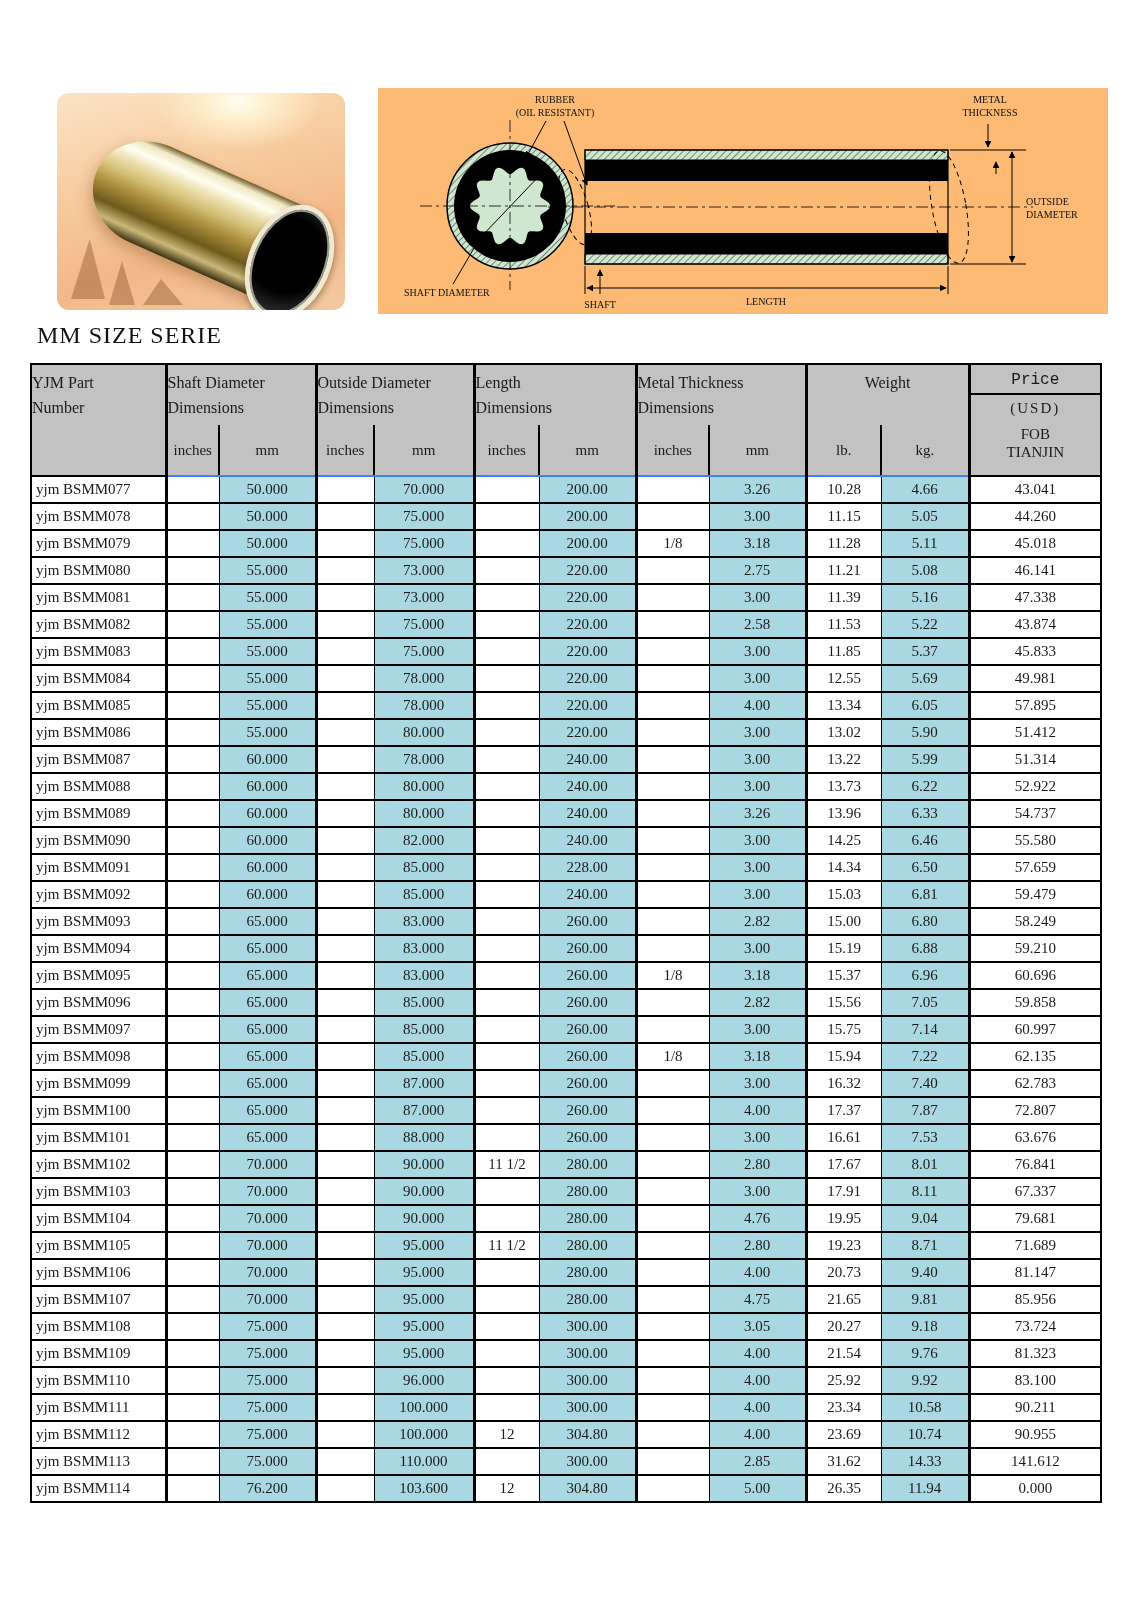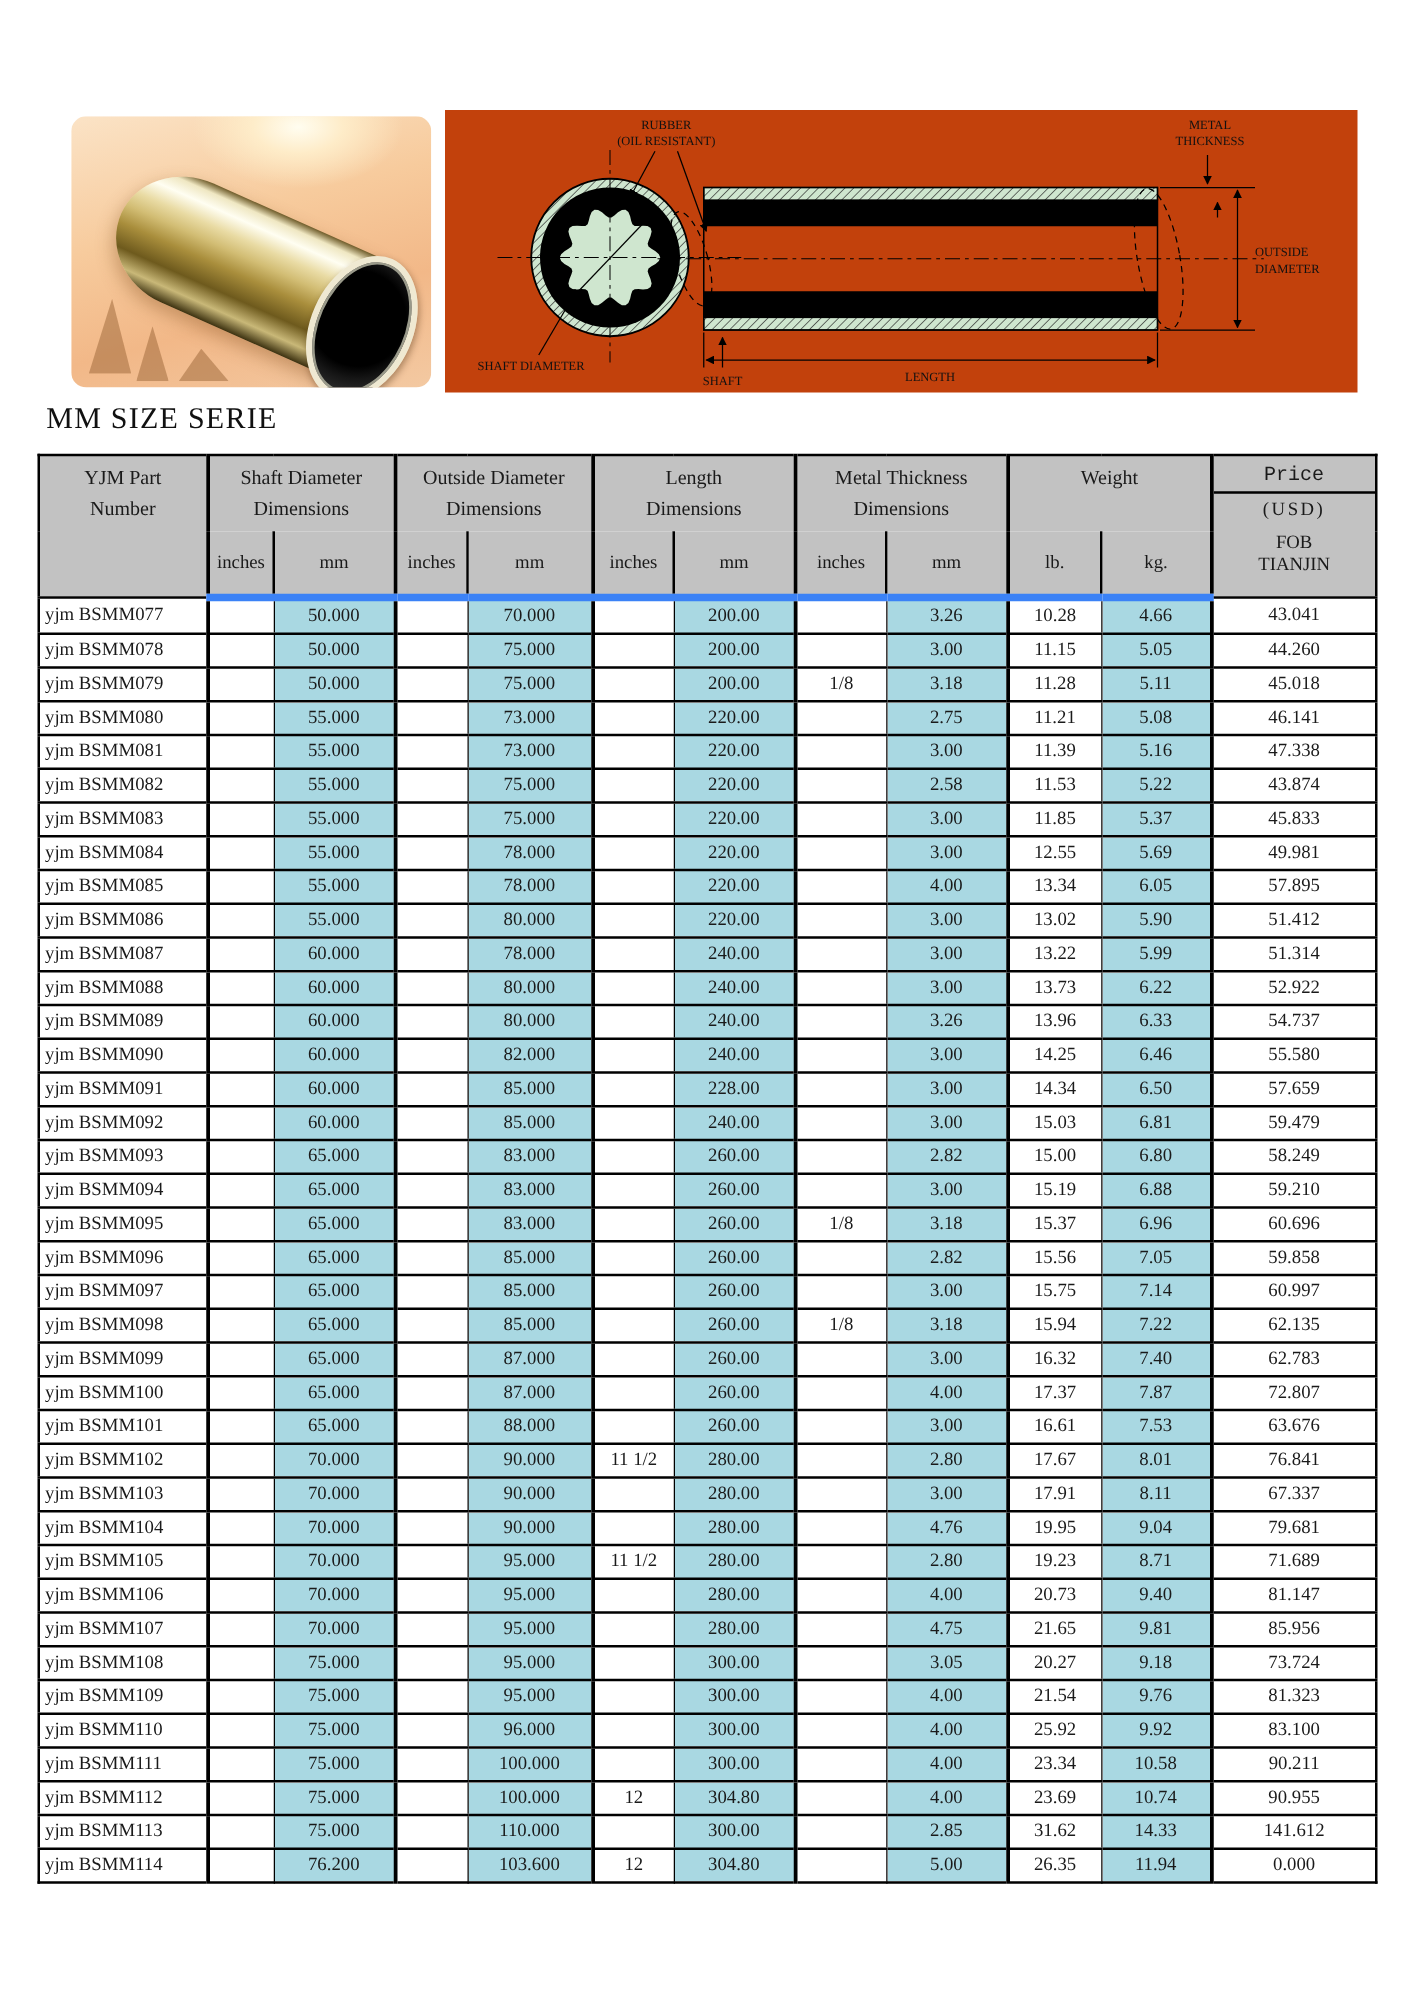--- a/index.html
+++ b/index.html
@@ -19,37 +19,37 @@
   .cyl{position:absolute;left:38px;top:32px;width:225px;height:110px;transform:rotate(24deg);transform-origin:10% 50%;}
   .cyl-body{position:absolute;left:0;top:3px;width:205px;height:104px;
             border-radius:60px 0 0 60px / 54px 0 0 54px;
             background:linear-gradient(180deg,#6f5c2a 0%,#efe7c2 7%,#fffef2 17%,#e9dba4 30%,#d2bd74 42%,#a98e3c 56%,#6e5a1d 74%,#c9b878 88%,#3c3110 100%);
             box-shadow:0 6px 14px rgba(120,70,20,.35);}
   .cyl-end{position:absolute;left:172px;top:0;width:72px;height:110px;border-radius:50%;
            background:radial-gradient(circle at 42% 45%, #000 0 52%, #161616 66%, #2d2d2d 84%, #3c3c3c 100%);
            border:5px solid #efe9d2;box-shadow:inset 0 0 0 2px #9a9a8a, 2px 2px 6px rgba(60,30,0,.4);}
 
   
-  .diagram{position:absolute;left:356px;top:88px;width:730px;height:226px;background:#c2410c;}
+  .diagram{position:absolute;left:378px;top:88px;width:730px;height:226px;background:#fdba74;}
   .diagram svg{display:block;}
   .dlabel{font-family:"Liberation Serif","DejaVu Serif",serif;font-size:10px;fill:#111;}
 
   
   .title{position:absolute;left:37px;top:322px;margin:0;font-size:24px;font-weight:normal;
          letter-spacing:1px;color:#111;text-align:center;}
 
   
   .table-wrap{position:absolute;left:30px;top:363px;}
   table.size{border-collapse:collapse;table-layout:fixed;width:1070px;border:2px solid #000;
              font-size:15px;color:#1a1a1a;}
   table.size th,table.size td{padding:0;overflow:hidden;white-space:nowrap;}
   thead th{background:#c2c2c2;font-weight:normal;vertical-align:top;}
   tr.groups th{height:60px;font-size:16px;}
-  tr.units th{height:50px;vertical-align:middle;font-size:15px;border-bottom:6px solid #3b82f6;}
-  .two{padding-top:5px;line-height:25px;text-align:center;}
+  tr.units th{height:50px;vertical-align:middle;font-size:15px;border-bottom:2px solid #3b82f6;}
+  .two{padding-top:5px;line-height:25px;text-align:left;}
   .one{padding-top:5px;line-height:25px;text-align:center;}
   .th-part{vertical-align:top;border-bottom:2px solid #000;}
   .th-price{vertical-align:top;padding:0;border-bottom:2px solid #000;}
   .price-title{height:28px;line-height:30px;border-bottom:2px solid #000;text-align:center;font-size:16px;font-family:Liberation Mono, monospace;}
   .price-usd{height:26px;line-height:26px;text-align:center;font-size:15px;letter-spacing:2px;}
   .price-fob{padding-top:4px;line-height:18px;text-align:center;font-size:15px;}
   .bthick{border-right:3px solid #000;}
   .bthin{border-right:1px solid #000;}
   .bdiv{border-right:2px solid #000;}
   tbody td{height:25px;border-top:2px solid #000;text-align:center;line-height:25px;}

